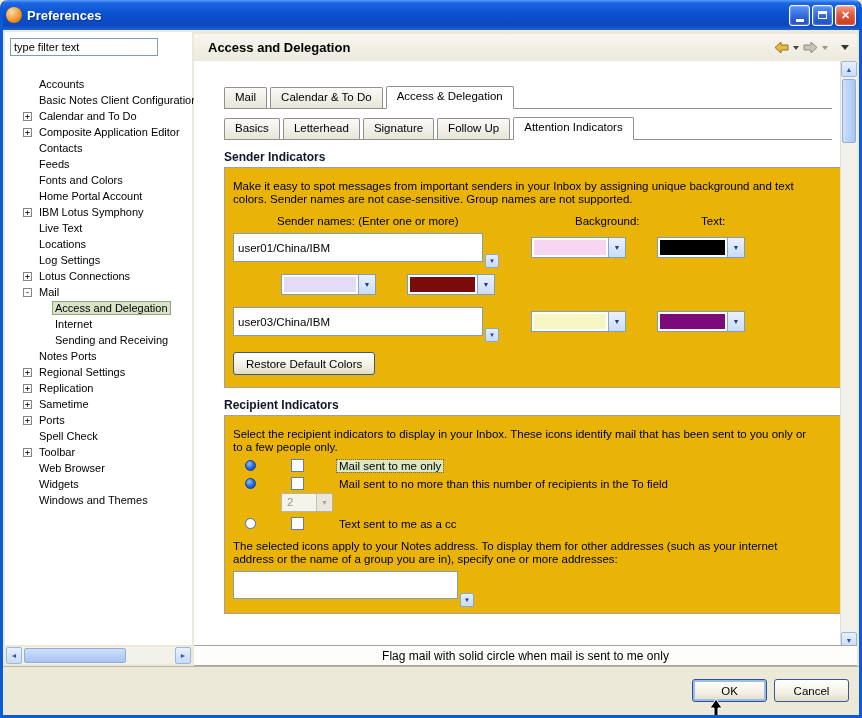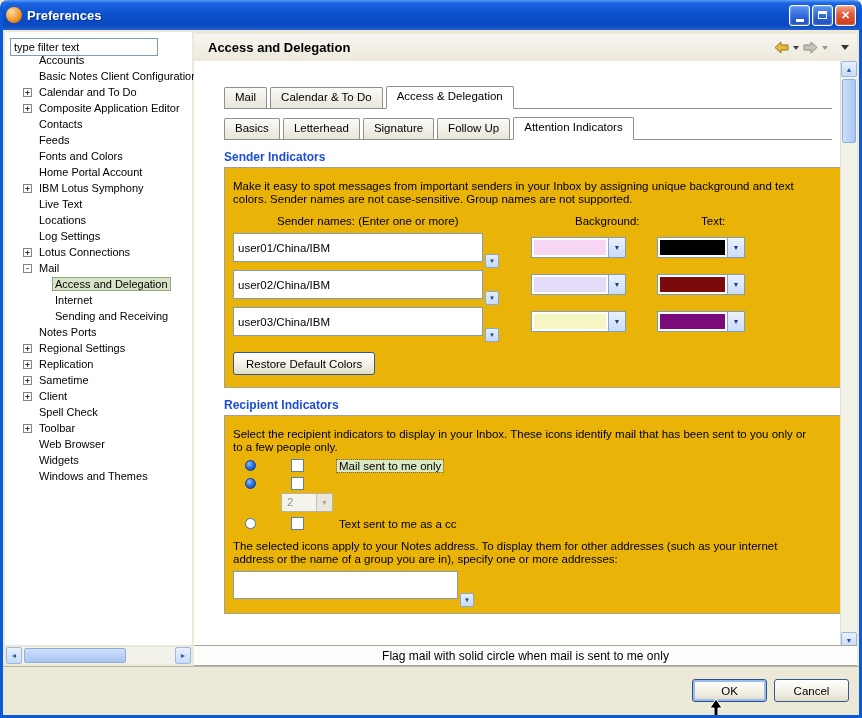--- a/index.html
+++ b/index.html
@@ -17,21 +17,21 @@
   .tb-btn{width:21px;height:21px;border-radius:3px;border:1px solid #fff;margin-left:2px;box-sizing:border-box;
     display:flex;align-items:center;justify-content:center;color:#fff;font-size:11px;font-weight:bold;
     background:linear-gradient(#5A96F0,#2E63D8 60%,#1D4FC0);box-shadow:inset 0 0 2px rgba(255,255,255,.7);}
   .tb-close{background:linear-gradient(#F0A086,#E25A3C 45%,#C93A1C);}
   .glyph-min{width:8px;height:3px;background:#fff;align-self:flex-end;margin:0 0 3px 0;}
   .glyph-max{width:9px;height:8px;border:1px solid #fff;border-top:3px solid #fff;box-sizing:border-box;}
   
   .sidebar-bg{position:absolute;left:2px;top:32px;width:187px;height:613px;background:#fff;}
   .filter-input{position:absolute;left:7px;top:38px;width:148px;height:18px;box-sizing:border-box;
     border:1px solid #7F9DB9;font-family:"Liberation Sans",sans-serif;font-size:11px;padding:1px 3px;}
-  .tree{position:absolute;left:2px;top:52px;width:214px;height:560px;overflow:hidden;padding-left:18px;box-sizing:border-box;}
+  .tree{position:absolute;left:2px;top:76px;width:214px;height:560px;overflow:hidden;padding-left:18px;box-sizing:border-box;}
   .tree-row{height:16px;display:flex;align-items:center;white-space:nowrap;}
   .expand-box{width:9px;height:9px;box-sizing:border-box;border:1px solid #848484;background:#fff;
     font-size:9px;line-height:6px;text-align:center;margin-right:5px;flex:none;font-family:"DejaVu Sans Mono",monospace;}
   .expand-spacer{width:14px;flex:none;}
   .tree-label{padding:0 2px;}
   .tree-label.selected{background:#D8E4C8;outline:1px solid #94A67E;}
   
   .header-band{position:absolute;left:191px;right:2px;top:34px;height:27px;display:flex;align-items:center;
     background:linear-gradient(180deg,#F8F6F0,#ECE9DC);padding:0 8px;box-sizing:border-box;}
   .page-title{font-weight:bold;font-size:13px;flex:1;padding-left:6px;}
@@ -40,21 +40,21 @@
   .caret.dim{border-top-color:#9A968A;}
   .view-caret{width:0;height:0;border-left:4px solid transparent;border-right:4px solid transparent;border-top:5px solid #333;margin-left:10px;}
   
   .content{position:absolute;left:191px;top:61px;right:2px;bottom:67px;background:#fff;
     padding:24px 0 0 30px;box-sizing:border-box;overflow:hidden;}
   .tab-row{display:flex;align-items:flex-end;border-bottom:1px solid #8E9190;height:23px;width:608px;}
   .tab{border:1px solid #8E9190;border-bottom:none;border-radius:2px 2px 0 0;padding:3px 10px;margin-right:3px;
     background:linear-gradient(#FBFAF7,#E8E5D8);height:21px;box-sizing:border-box;white-space:nowrap;font-size:11.5px;}
   .tab.active{background:#fff;height:23px;border-bottom:1px solid #fff;margin-bottom:-1px;}
   .tab-gap{height:7px;}
-  .section-label{font-weight:bold;color:#1d4ed8;font-size:12px;margin:10px 0 3px 0;}
+  .section-label{font-weight:bold;color:#0f172a;font-size:12px;margin:10px 0 3px 0;}
   .group-box{border:1px solid #A5A295;width:704px;box-sizing:border-box;padding:12px 8px;background:#eab308;}
   .desc{font-size:11.5px;line-height:13px;width:574px;}
   .cols{display:flex;margin-top:9px;font-size:11.5px;}
   .col1{width:298px;margin-left:44px;}.col2{width:126px;}.col3{flex:1;}
   .sender-row{display:flex;align-items:flex-start;margin-top:6px;height:31px;}
   .name-wrap{position:relative;width:250px;flex:none;}
   .name-wrap.addr{width:225px;}
   .name-input{width:100%;height:29px;box-sizing:border-box;border:1px solid #7F9DB9;
     font-family:"Liberation Sans",sans-serif;font-size:11.5px;padding:2px 4px;}
   .addr .name-input{height:28px;}
@@ -208,21 +208,21 @@
       <div class="tree-row">
         <span class="expand-box">+</span>
         <span class="tree-label">Replication</span>
       </div>
       <div class="tree-row">
         <span class="expand-box">+</span>
         <span class="tree-label">Sametime</span>
       </div>
       <div class="tree-row">
         <span class="expand-box">+</span>
-        <span class="tree-label">Client</span>
+        <span class="tree-label">Ports</span>
       </div>
       <div class="tree-row">
         <span class="expand-spacer"></span>
         <span class="tree-label">Spell Check</span>
       </div>
       <div class="tree-row">
         <span class="expand-box">+</span>
         <span class="tree-label">Toolbar</span>
       </div>
       <div class="tree-row">
@@ -290,21 +290,20 @@
             <span class="color-combo bg">
               <span class="swatch" style="background: rgb(246, 214, 242);"></span>
               <span class="combo-drop">▼</span>
             </span>
             <span class="color-combo tx">
               <span class="swatch" style="background: rgb(0, 0, 0);"></span>
               <span class="combo-drop">▼</span>
             </span>
           </div>
           <div class="sender-row">
-            <span class="name-wrap"><input class="name-input" value="user02/China/IBM" style=""><span class="mini-drop">▼</span></span>
             <span class="color-combo bg">
               <span class="swatch" style="background: rgb(228, 219, 247);"></span>
               <span class="combo-drop">▼</span>
             </span>
             <span class="color-combo tx">
               <span class="swatch" style="background: rgb(123, 10, 10);"></span>
               <span class="combo-drop">▼</span>
             </span>
           </div>
           <div class="sender-row">
@@ -327,20 +326,21 @@
       <div class="desc">Select the recipient indicators to display in your Inbox. These icons identify mail that has been sent to you only or to a few people only.</div>
       <div id="recipientOptions">
           <div class="opt-row">
             <span class="circ solid"></span>
             <span class="cb"></span>
             <span class="opt-label hl">Mail sent to me only</span>
           </div>
           <div class="opt-row">
             <span class="circ solid"></span>
             <span class="cb"></span>
+            <span class="opt-label">Mail sent to no more than this number of recipients in the To field</span>
           </div>
           <div class="dd-row"><span class="dd-disabled">
               <span class="dd-val">2</span>
               <span class="dd-arrow">▼</span>
             </span></div>
           <div class="opt-row">
             <span class="circ outline"></span>
             <span class="cb"></span>
             <span class="opt-label">Text sent to me as a cc</span>
           </div>

